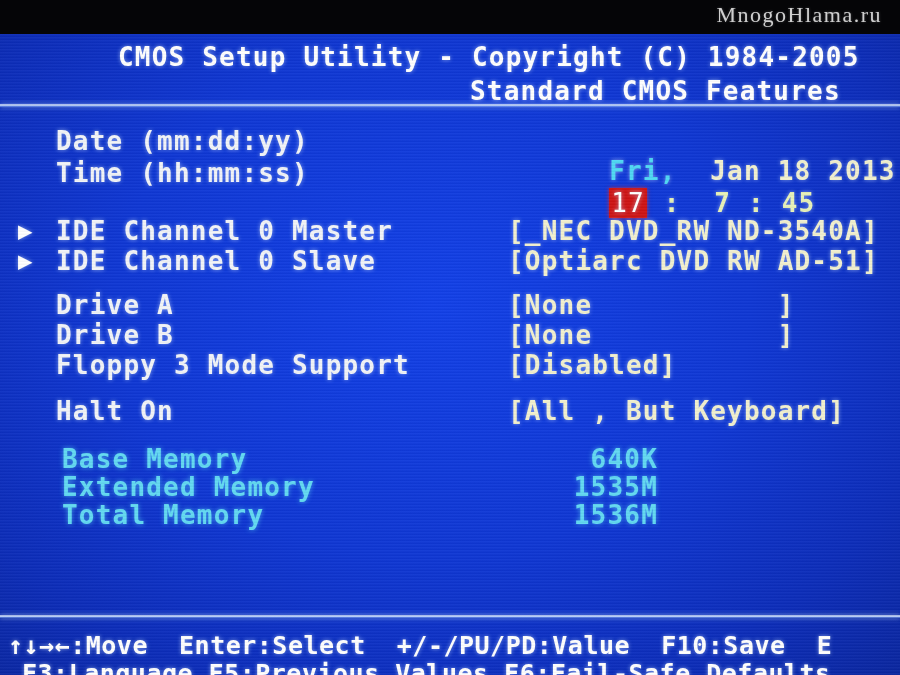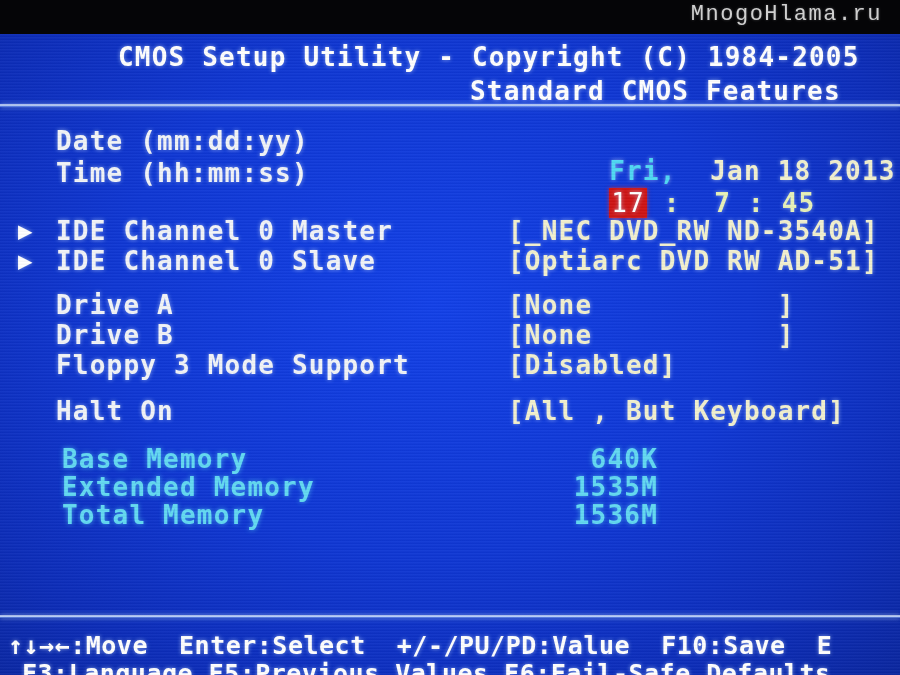--- a/index.html
+++ b/index.html
@@ -20,21 +20,21 @@
   
   #top-black {
     position: absolute;
     left: 0; top: 0;
     width: 900px; height: 34px;
     background: #050507;
   }
   #watermark {
     position: absolute;
     right: 18px; top: 2px;
-    font-family: Liberation Mono, monospace;
+    font-family: Liberation Serif, serif;
     font-size: 22px;
     letter-spacing: 1.5px;
     color: #cfcfcf;
     text-shadow: 0 0 3px rgba(255,255,255,0.25);
     white-space: nowrap;
   }
 
   
   #bios {
     position: absolute;

